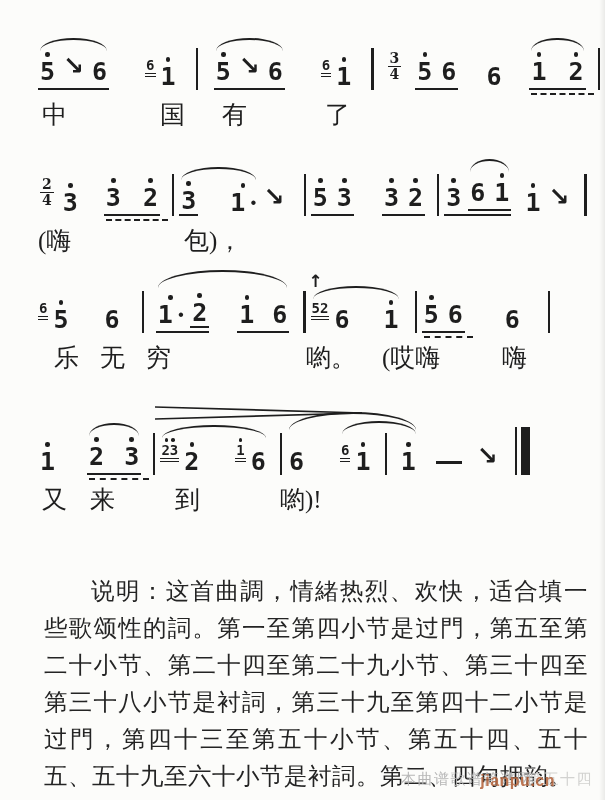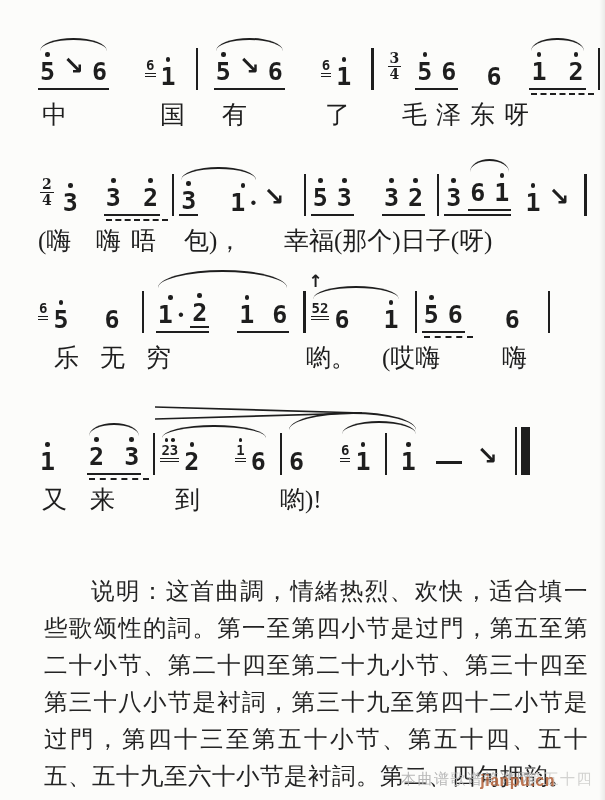--- a/index.html
+++ b/index.html
@@ -221,21 +221,20 @@
           <span class="sl"></span>
         </span>
         <span class="gp" style="width: 2px;"></span>
         <span class="bl"></span>
       </div>
       <div class="lyrics">
         <span style="left: 4px;">中</span>
         <span style="left: 122px;">国</span>
         <span style="left: 184px;">有</span>
         <span style="left: 287px;">了</span>
-        <span style="left: 364px; letter-spacing: 9px;">毛泽东呀</span>
       </div>
     </div>
     <div class="score-line" style="top: 171px;">
       <div class="notation">
         <span class="ts">
           <span class="tsn">2</span>
           <span class="tsd">4</span>
         </span>
         <span class="n">
           <span class="st">
@@ -403,23 +402,21 @@
               <span class="dg">1</span>
             </span>
           </span>
         </span>
         <span class="ar">↘</span>
         <span class="gp" style="width: 4px;"></span>
         <span class="bl"></span>
       </div>
       <div class="lyrics">
         <span style="left: 0px;">(嗨</span>
-        <span style="left: 58px; letter-spacing: 10px;">嗨唔</span>
         <span style="left: 146px;">包)，</span>
-        <span style="left: 246px;">幸福(那个)日子(呀)</span>
       </div>
     </div>
     <div class="score-line" style="top: 291px;">
       <div class="notation">
         <span class="n">
           <span class="gr">
             <span class="grb">6</span>
           </span>
           <span class="st">
             <span class="nd">

